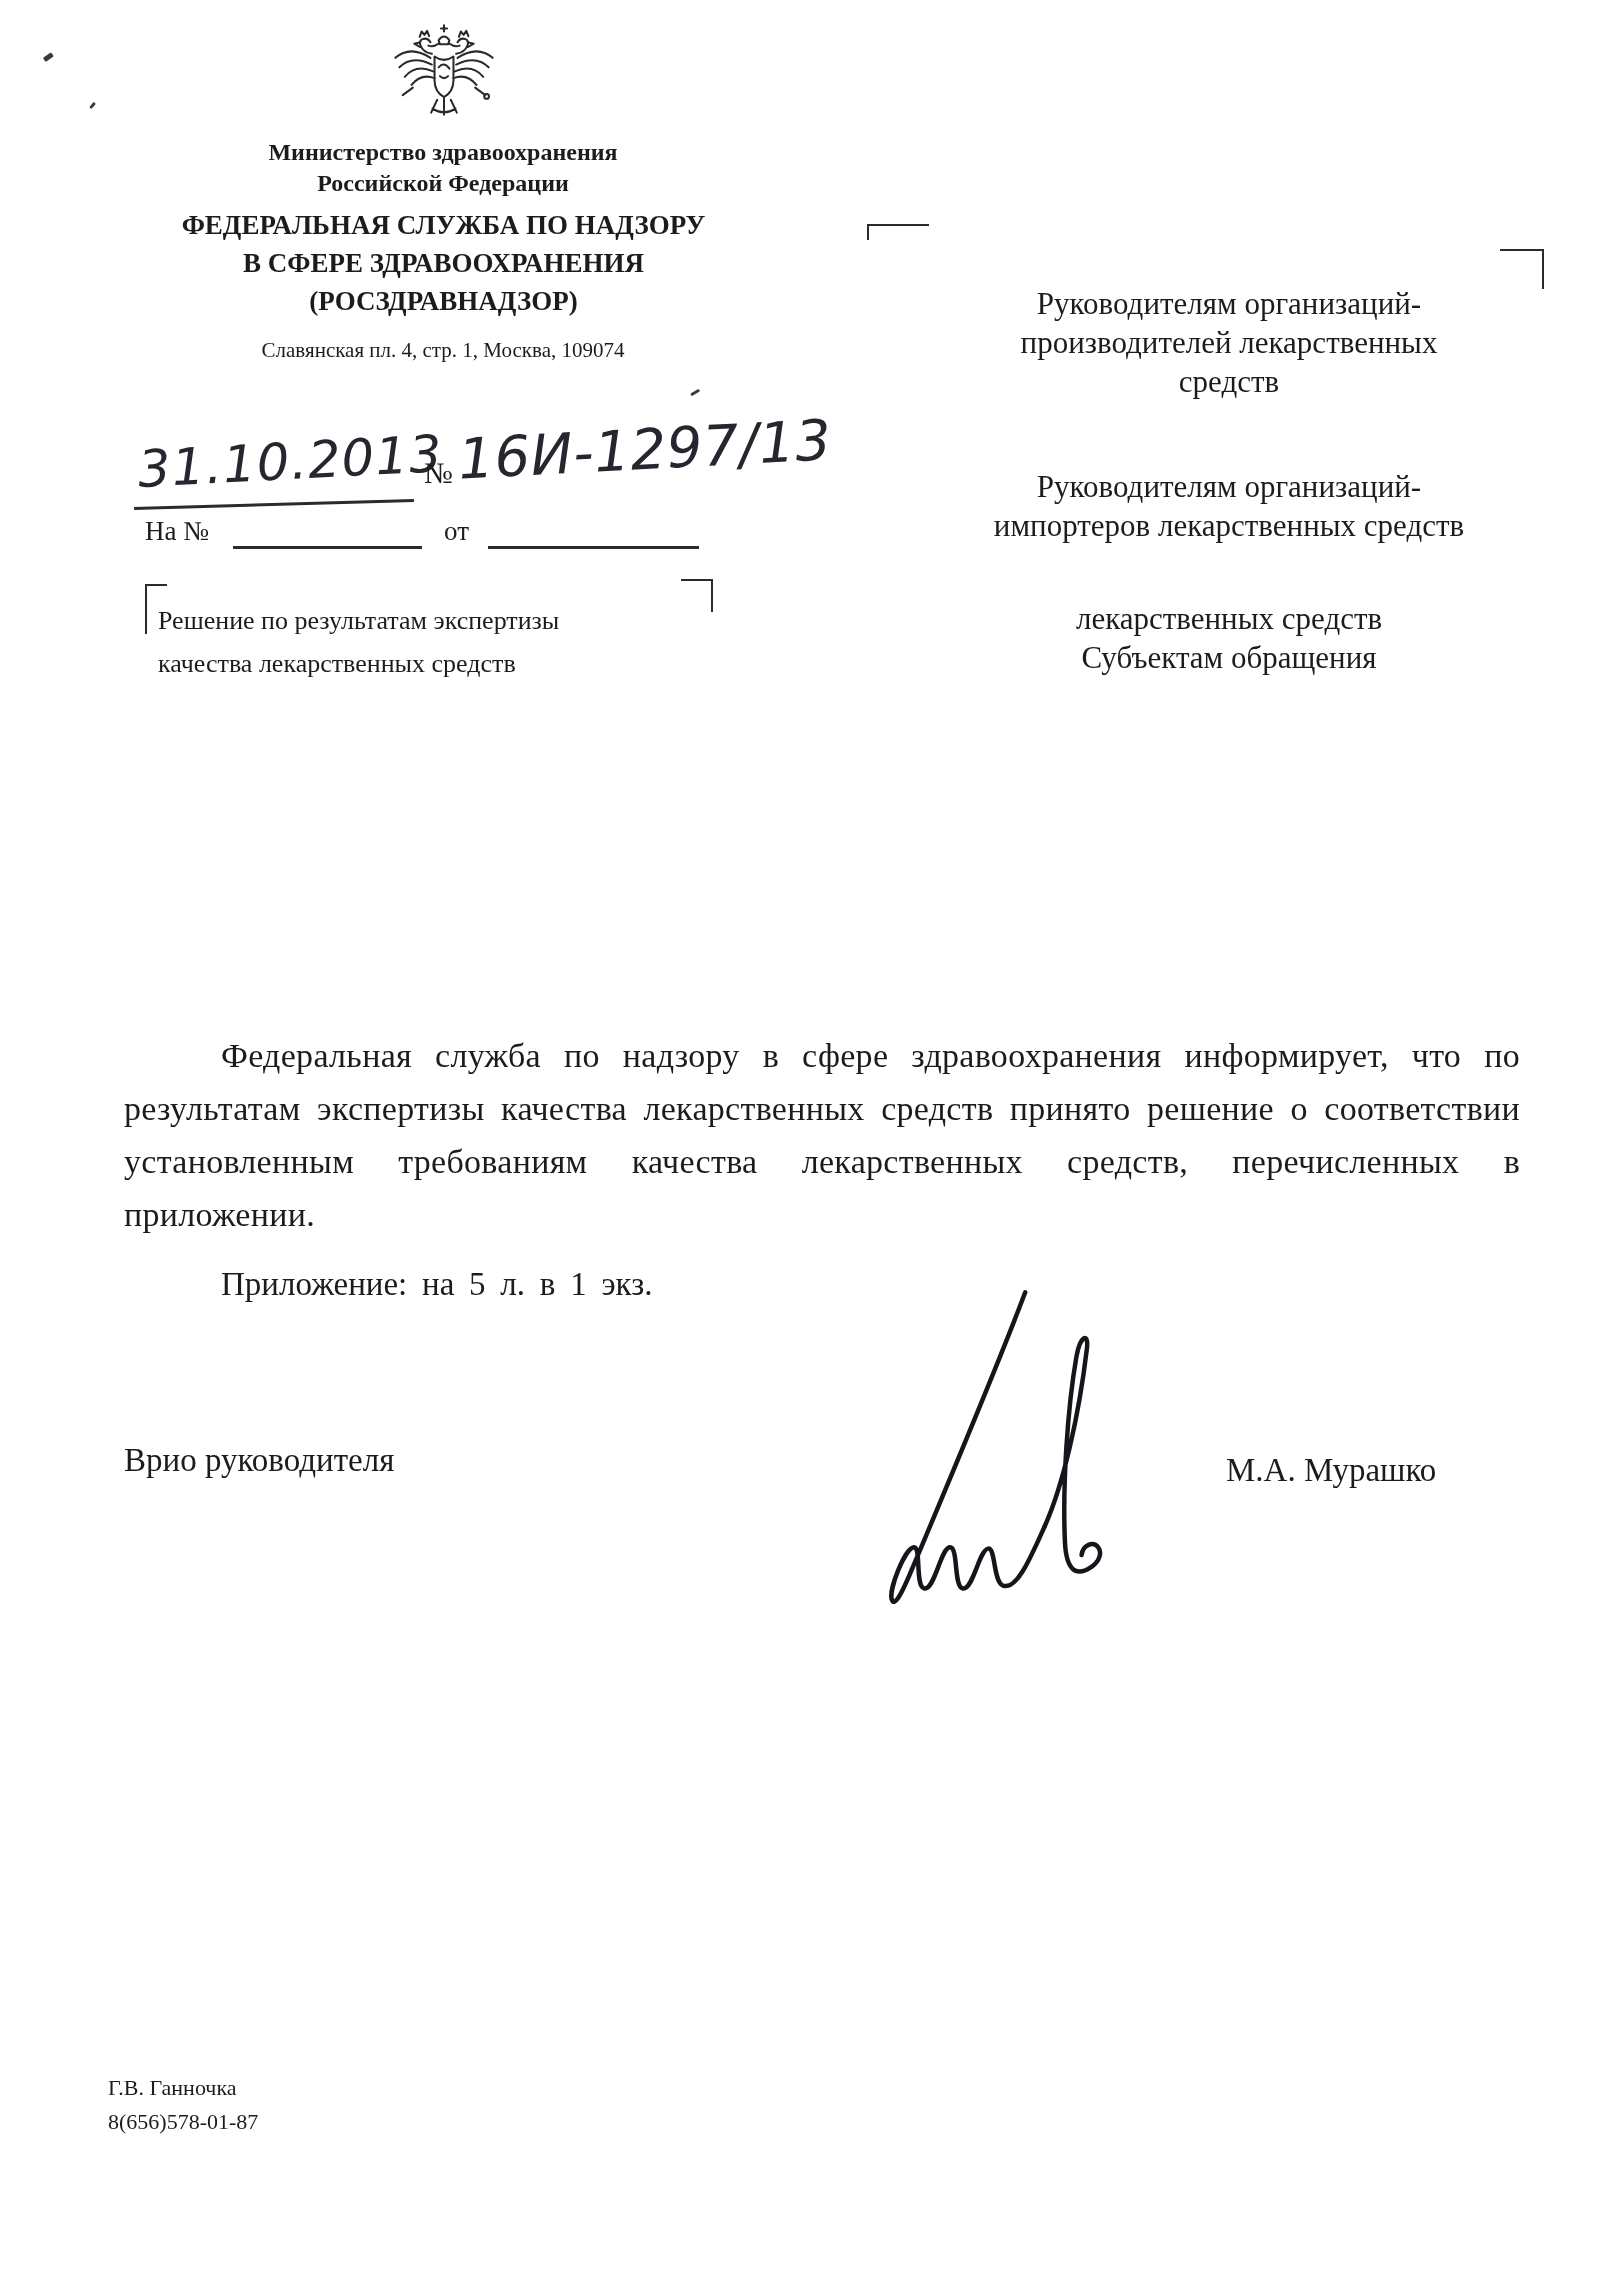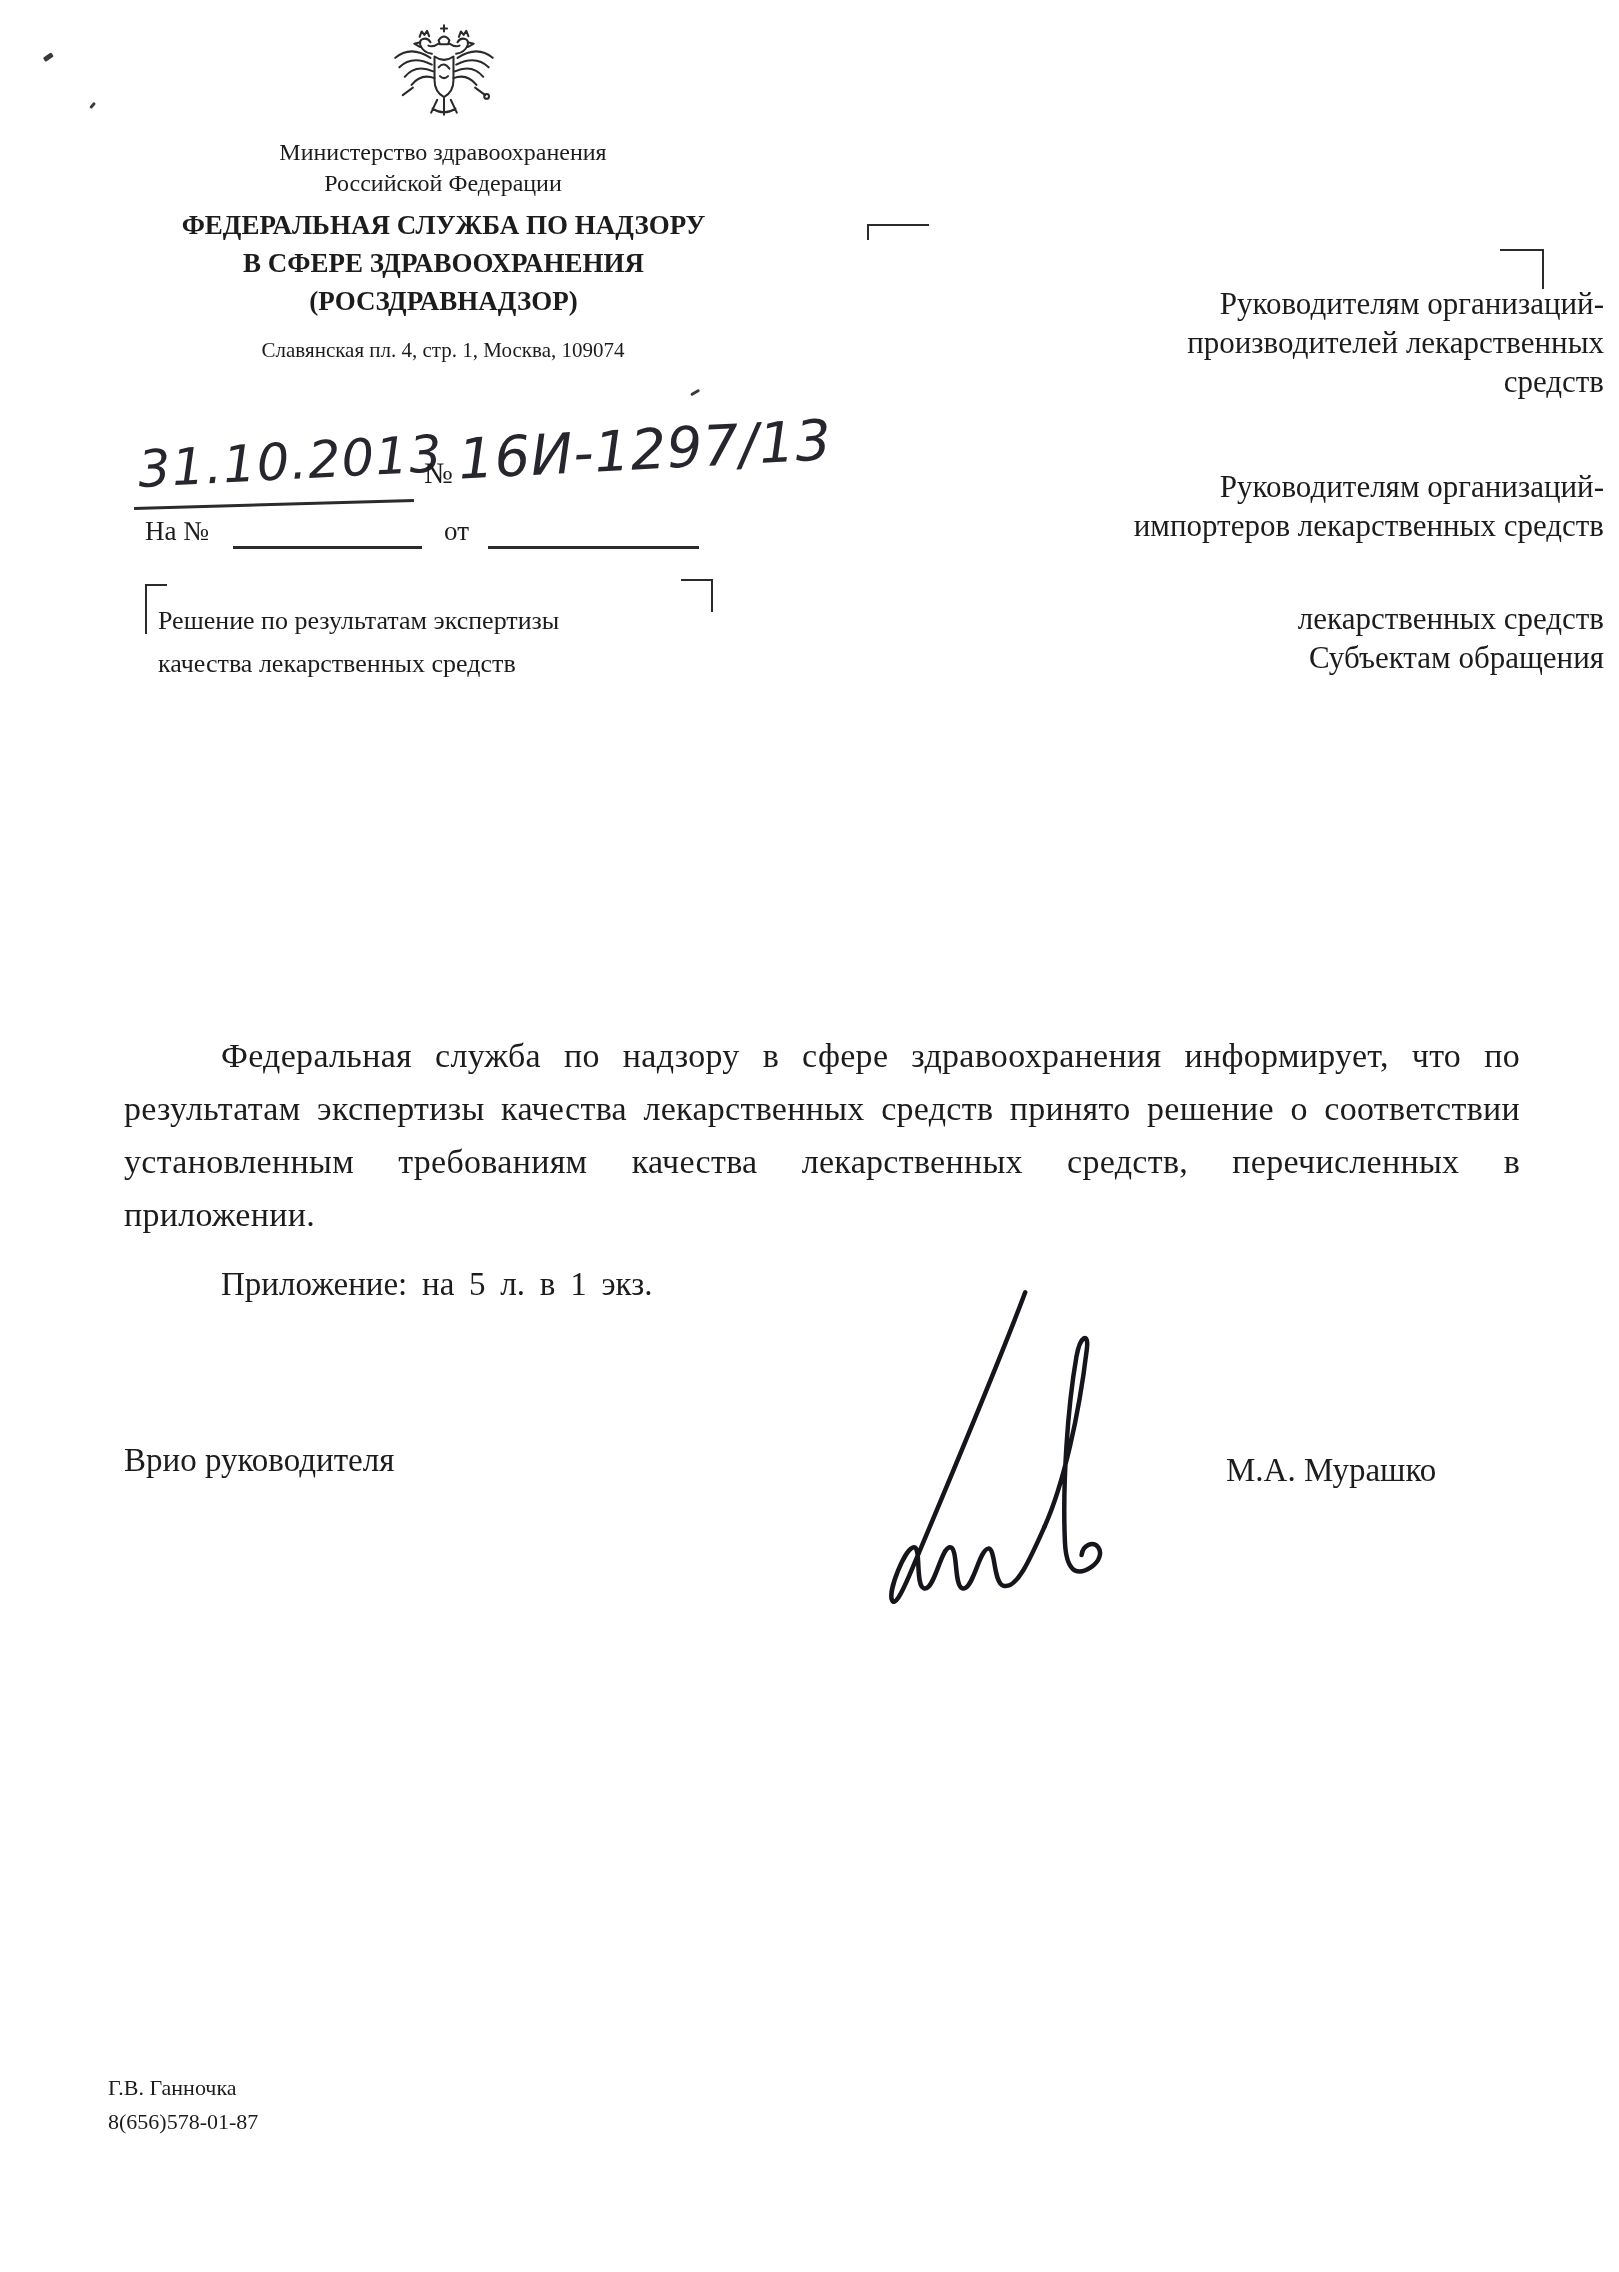--- a/index.html
+++ b/index.html
@@ -16,21 +16,21 @@
   .center{text-align:center;}
 
   
   .speck{position:absolute;background:#3a3a3a;border-radius:1.3px;}
   .s1{left:46px;top:52px;width:4.6px;height:9.8px;transform:rotate(55deg);}
   .s2{left:91px;top:102px;width:3.3px;height:7.2px;transform:rotate(40deg);}
   .s3{left:690px;top:391px;width:10.4px;height:2.6px;transform:rotate(-30deg);border-radius:2px;}
 
   
   .emblem{left:389px;top:22px;width:110px;height:115px;}
-  .ministry{left:130px;top:137px;width:626px;font-weight:normal;font-size:24px;line-height:31px;}
+  .ministry{left:130px;top:137px;width:626px;font-weight:bold;font-size:24px;line-height:31px;}
   .agency{left:111px;top:206px;width:665px;font-weight:bold;font-size:27px;line-height:38px;}
   .address{left:130px;top:338px;width:626px;font-size:21px;}
   .phone{left:130px;top:372px;width:626px;font-size:21.5px;}
 
   
   .handwritten{
     font-family:"DejaVu Sans",sans-serif;
     font-style:italic;
     color:#26262e;
   }
@@ -48,21 +48,21 @@
   
   .corner{position:absolute;}
   .subj-tl{left:145px;top:584px;width:19.6px;height:48px;border-top:2.6px solid #2b2b2b;border-left:2.6px solid #2b2b2b;}
   .subj-tr{left:681px;top:579px;width:30px;height:31px;border-top:2.6px solid #2b2b2b;border-right:2.6px solid #2b2b2b;}
   .addr-tl{left:867px;top:224px;width:60px;height:14.3px;border-top:2.6px solid #2b2b2b;border-left:2.6px solid #2b2b2b;}
   .addr-tr{left:1500px;top:249px;width:42px;height:38px;border-top:2.6px solid #2b2b2b;border-right:2.6px solid #2b2b2b;}
 
   .subject{left:158px;top:599px;width:587px;font-size:26px;line-height:43px;}
 
   
-  .recipient{left:854px;width:750px;text-align:right;font-size:31px;line-height:39px;}
+  .recipient{left:854px;width:750px;text-align:center;font-size:31px;line-height:39px;}
   .r1{top:284px;}
   .r2{top:467px;}
   .r3{top:599px;}
 
   
   .body-par{
     left:124px;top:1029px;width:1396px;
     font-size:34px;line-height:53px;
     text-align:justify;text-indent:97px;
     letter-spacing:0.3px;word-spacing:3.9px;

